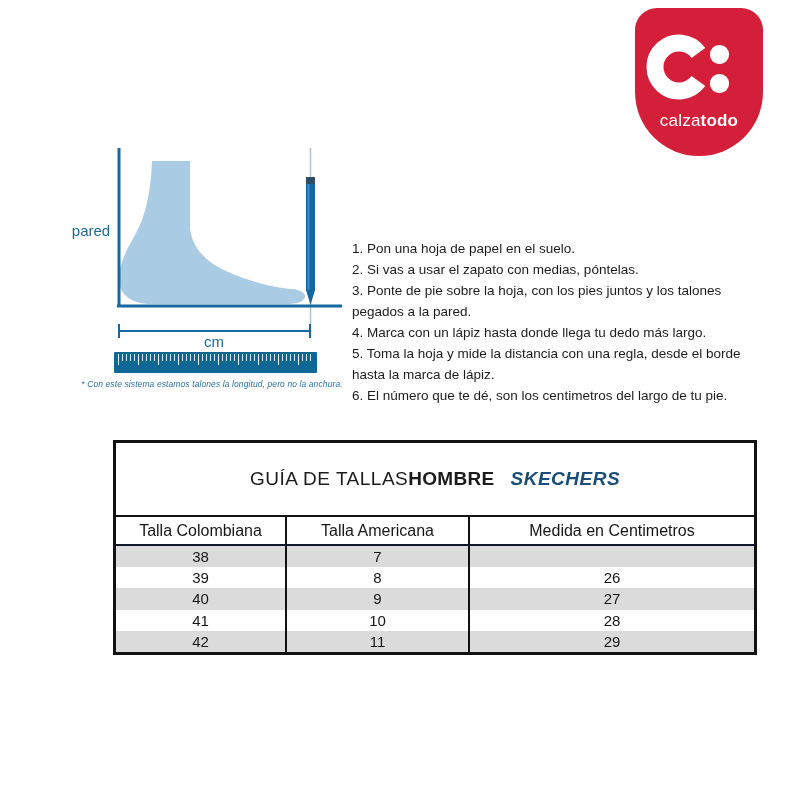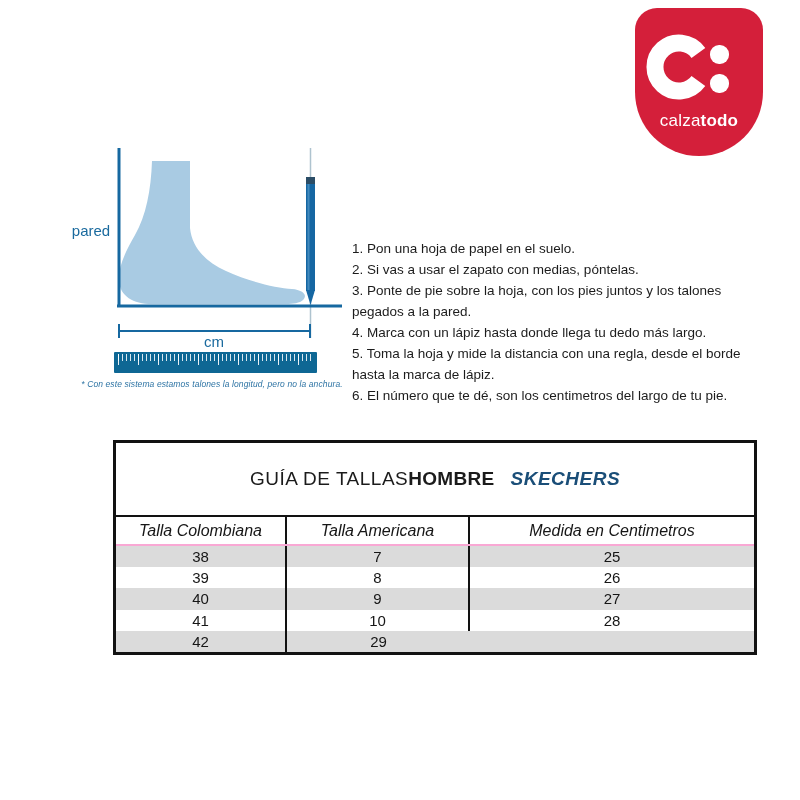--- a/index.html
+++ b/index.html
@@ -67,21 +67,21 @@
     height:72px; display:flex; align-items:center; justify-content:center;
     font-size:19px; letter-spacing:0.5px; color:#1b1b1b;
   }
   .table-title .t-bold { font-weight:bold; margin-left:0; letter-spacing:0.3px; }
   .skechers-logo {
     margin-left:16px; font-weight:bold; font-style:italic; font-size:19px;
     color:#1A4E78; letter-spacing:0.5px;
   }
   .grid-row { display:grid; grid-template-columns:171px 183px 1fr; }
   .header-row {
-    border-top:2px solid #121212; border-bottom:2px solid #f9a8d4;font-style:italic;
+    border-top:2px solid #121212; border-bottom:2px solid #0f172a;
   }
   .header-cell {
     height:27px; display:flex; align-items:center; justify-content:center;
     font-size:16px; color:#161616;
   }
   .body-cell {
     height:21.2px; display:flex; align-items:center; justify-content:center;
     font-size:15px; color:#161616;
   }
   .col-div { border-right:2px solid #121212; }
@@ -155,36 +155,36 @@
 
     <div class="grid-row header-row">
       <div class="header-cell col-div">Talla Colombiana</div>
       <div class="header-cell col-div">Talla Americana</div>
       <div class="header-cell">Medida en Centimetros</div>
     </div>
 
     <div class="grid-row row-alt">
       <div class="body-cell col-div">38</div>
       <div class="body-cell col-div">7</div>
-      <div class="body-cell">25</div>
     </div>
     <div class="grid-row">
       <div class="body-cell col-div">39</div>
       <div class="body-cell col-div">8</div>
       <div class="body-cell">26</div>
     </div>
     <div class="grid-row row-alt">
       <div class="body-cell col-div">40</div>
       <div class="body-cell col-div">9</div>
       <div class="body-cell">27</div>
     </div>
     <div class="grid-row">
       <div class="body-cell col-div">41</div>
       <div class="body-cell col-div">10</div>
       <div class="body-cell">28</div>
     </div>
     <div class="grid-row row-alt">
       <div class="body-cell col-div">42</div>
+      <div class="body-cell col-div">11</div>
       <div class="body-cell">29</div>
     </div>
   </div>
 
 </div>
 
 </body></html>

